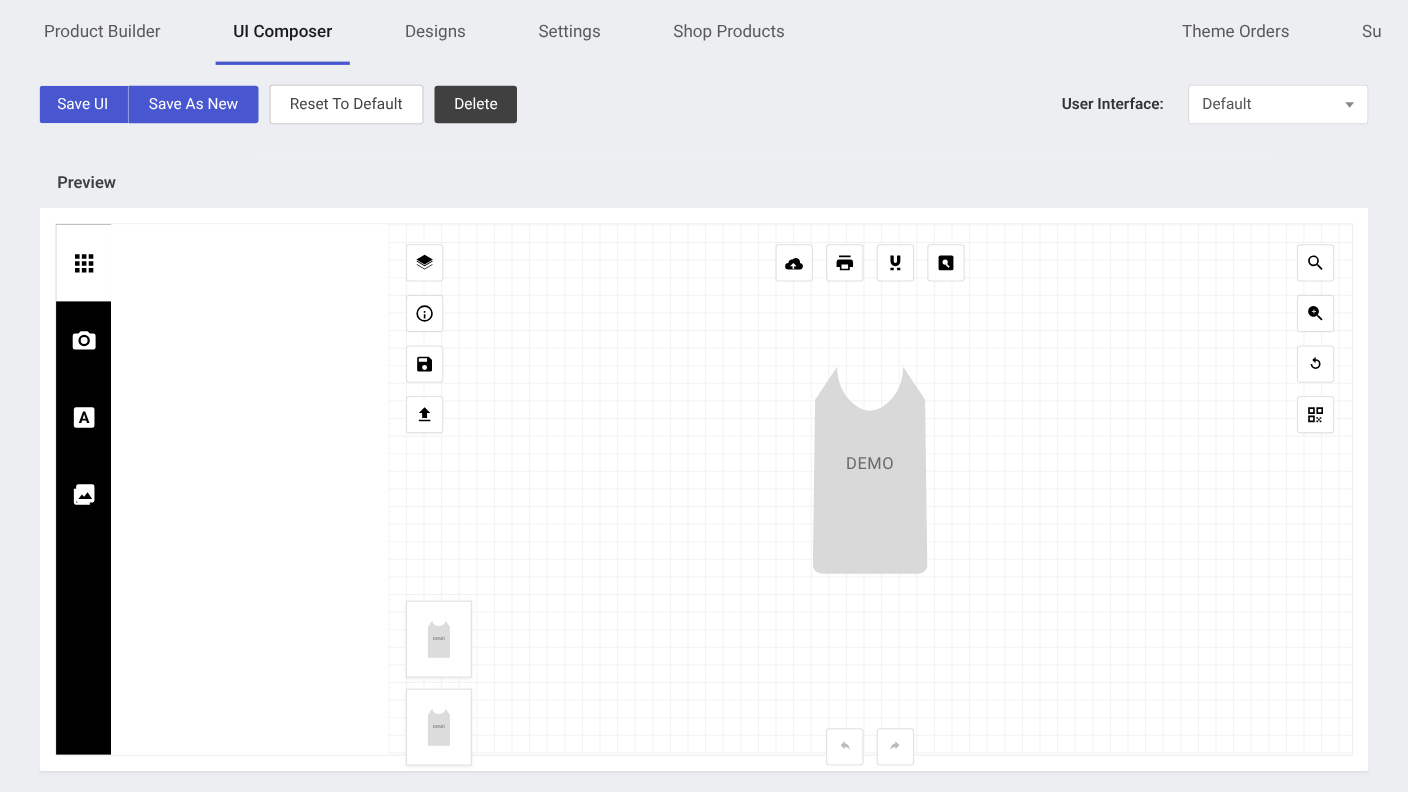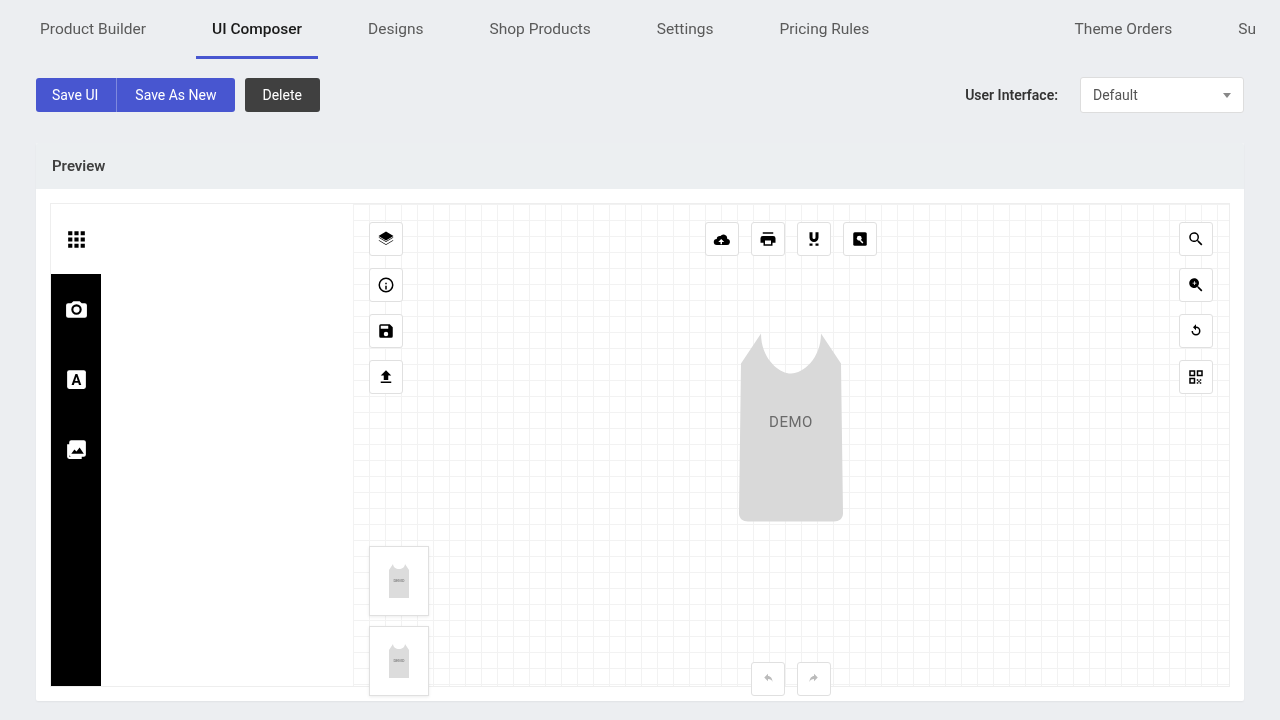--- a/index.html
+++ b/index.html
@@ -56,33 +56,33 @@
 .demo-label { position:absolute; left:50%; top:48%; transform:translate(-50%,-50%); font-size:15px; color:#6a6a6a; letter-spacing:0.5px; }
 .mini-label { position:absolute; left:50%; top:48%; transform:translate(-50%,-50%); font-size:4px; color:#6a6a6a; }
 </style>
 </head>
 <body>
 
 <div class="topnav">
   <div class="nav-item">Product Builder</div>
   <div class="nav-item active">UI Composer</div>
   <div class="nav-item">Designs</div>
+  <div class="nav-item">Settings</div>
   <div class="nav-item">Shop Products</div>
-  <div class="nav-item">Settings</div>
-  <div class="nav-item">Pricing Rules</div>
   <div class="spacer"></div>
   <div class="nav-item">Theme Orders</div>
   <div class="nav-item" style="padding-right:0">Su</div>
 </div>
 
 <div class="toolbar-row">
   <div class="btn-group">
     <button class="btn btn-primary">Save UI</button>
     <button class="btn btn-primary">Save As New</button>
   </div>
+  <button class="btn btn-outline">Reset To Default</button>
   <button class="btn btn-danger">Delete</button>
   <div class="spacer"></div>
   <div class="ui-label">User Interface:</div>
   <div class="select">
     <span>Default</span>
     <span class="caret"></span>
   </div>
 </div>
 
 <div class="preview-area">

